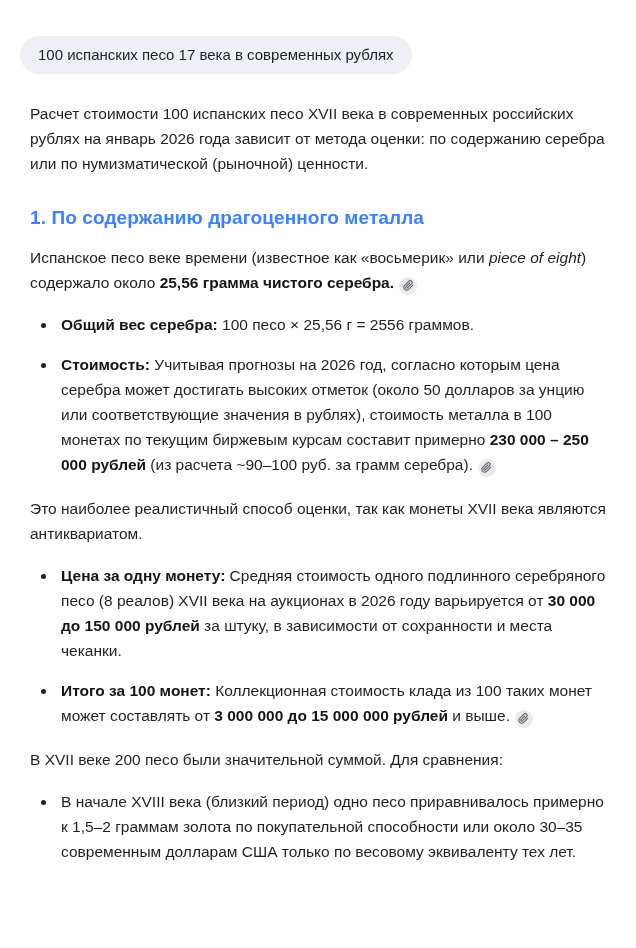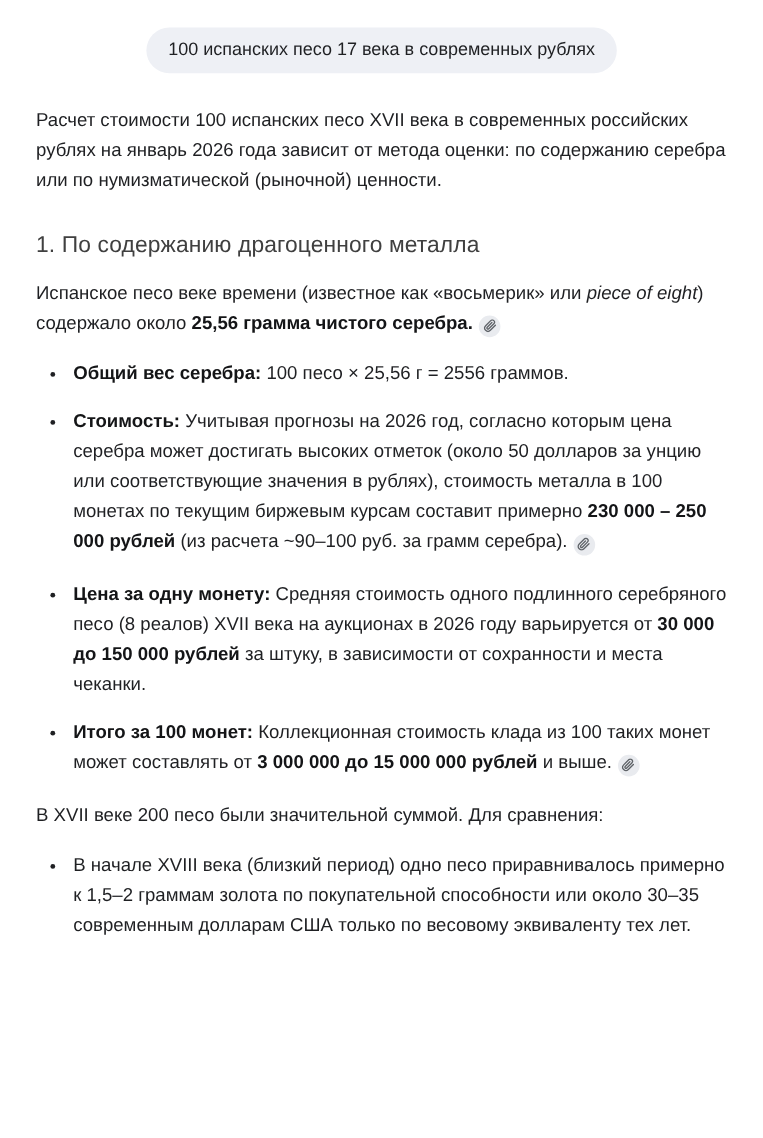--- a/index.html
+++ b/index.html
@@ -14,22 +14,22 @@
     font-family: "Liberation Sans", "DejaVu Sans", sans-serif;
     color: #1f2023;
     -webkit-font-smoothing: antialiased;
   }
   .chat-page {
     width: 636px;
     box-sizing: border-box;
   }
   .user-row {
     display: flex;
-    justify-content: center;
-    padding: 23px 20px 0 20px;
+    justify-content: flex-start;
+    padding: 36px 20px 0 20px;
   }
   .user-bubble {
     background: #eef0f5;
     border-radius: 19px;
     padding: 9px 18px 10px 18px;
     font-size: 15px;
     line-height: 19px;
     color: #1f2023;
     max-width: 460px;
   }
@@ -37,23 +37,23 @@
     padding: 27px 28px 20px 30px;
     font-size: 15.5px;
     line-height: 25px;
   }
   .assistant p {
     margin: 0 0 13px 0;
   }
   .assistant h2 {
     font-size: 19px;
     line-height: 26px;
-    font-weight: 400;
+    font-weight: 700;
     margin: 29px 0 14px 0;
-    color: #404040;
+    color: #3b82f6;
     letter-spacing: 0.1px;
   }
   .assistant ul {
     margin: 17px 0 19px 0;
     padding: 0 0 0 27px;
   }
   .assistant li {
     margin: 0 0 15px 0;
     padding-left: 4px;
   }
@@ -92,20 +92,21 @@
           </svg>
         </span></p>
       <ul>
         <li><b>Общий вес серебра:</b><span> 100 песо × 25,56 г = 2556 граммов.</span></li>
         <li><b>Стоимость:</b><span> Учитывая прогнозы на 2026 год, согласно которым цена серебра может достигать высоких отметок (около 50 долларов за унцию или соответствующие значения в рублях), стоимость металла в 100 монетах по текущим биржевым курсам составит примерно </span><b>230 000 – 250 000 рублей</b><span> (из расчета ~90–100 руб. за грамм серебра).</span><span class="cite-badge">
             <svg width="11" height="11" viewBox="0 0 24 24" fill="none" stroke="#5f6368" stroke-width="2.4" stroke-linecap="round" stroke-linejoin="round">
               <path d="M21.44 11.05l-9.19 9.19a6 6 0 0 1-8.49-8.49l9.19-9.19a4 4 0 0 1 5.66 5.66l-9.2 9.19a2 2 0 0 1-2.83-2.83l8.49-8.48"></path>
             </svg>
           </span></li>
       </ul>
+      <p><span>Это наиболее реалистичный способ оценки, так как монеты XVII века являются антиквариатом.</span></p>
       <ul>
         <li><b>Цена за одну монету:</b><span> Средняя стоимость одного подлинного серебряного песо (8 реалов) XVII века на аукционах в 2026 году варьируется от </span><b>30 000 до 150 000 рублей</b><span> за штуку, в зависимости от сохранности и места чеканки.</span></li>
         <li><b>Итого за 100 монет:</b><span> Коллекционная стоимость клада из 100 таких монет может составлять от </span><b>3 000 000 до 15 000 000 рублей</b><span> и выше.</span><span class="cite-badge">
             <svg width="11" height="11" viewBox="0 0 24 24" fill="none" stroke="#5f6368" stroke-width="2.4" stroke-linecap="round" stroke-linejoin="round">
               <path d="M21.44 11.05l-9.19 9.19a6 6 0 0 1-8.49-8.49l9.19-9.19a4 4 0 0 1 5.66 5.66l-9.2 9.19a2 2 0 0 1-2.83-2.83l8.49-8.48"></path>
             </svg>
           </span></li>
       </ul>
       <p><span>В XVII веке 200 песо были значительной суммой. Для сравнения:</span></p>
       <ul>

